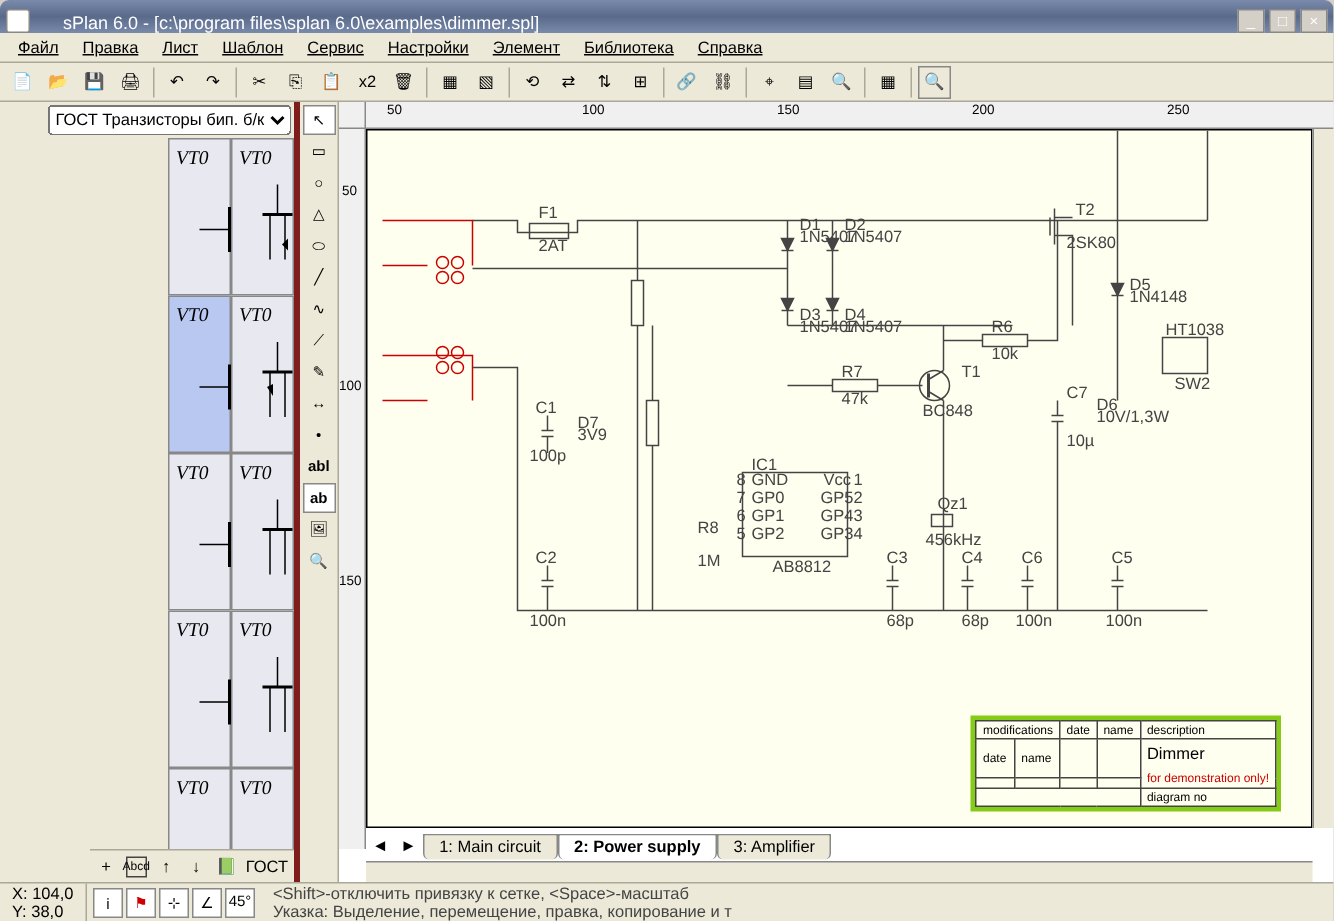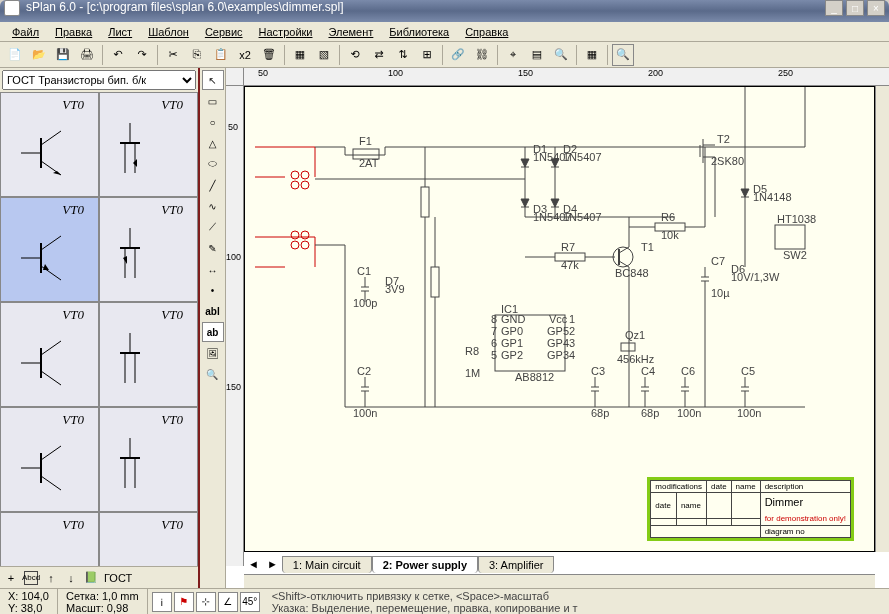--- a/index.html
+++ b/index.html
@@ -1,29 +1,29 @@
 <!DOCTYPE html>
 <html><head>
 <meta charset="utf-8">
 <style>
 * { margin:0; padding:0; box-sizing:border-box; font-family:Tahoma,Arial,sans-serif; font-size:11px; }
 body { background:#d4d0c8; width:889px; height:614px; overflow:hidden; }
-.titlebar { height:22px; background:linear-gradient(to bottom,#7a8aaa 0%,#5a6a8a 50%,#7a8aaa 100%); display:flex; align-items:flex-start; padding:0 4px; color:#fff; border-radius:6px 6px 0 0; }
+.titlebar { height:22px; background:linear-gradient(to bottom,#7a8aaa 0%,#5a6a8a 50%,#7a8aaa 100%); display:flex; align-items:flex-end; padding:0 4px; color:#fff; border-radius:6px 6px 0 0;gap:16px; }
 .titlebar-icon { width:16px; height:16px; background:#fff; border:1px solid #888; margin-right:6px; border-radius:2px; }
 .titlebar-text { flex:1; font-size:12px; }
 .titlebar-btns { display:flex; gap:3px; }
 .titlebar-btn { width:18px; height:16px; background:#d4d0c8; border:1px solid #888; display:flex; align-items:center; justify-content:center; font-size:10px; cursor:pointer; }
 .menubar { height:20px; background:#ece9d8; display:flex; align-items:center; padding:0 4px; border-bottom:1px solid #aca899; }
 .menu-item { padding:2px 8px; cursor:pointer; }
 .menu-item u { text-decoration:underline; }
 .toolbar { height:26px; background:#ece9d8; display:flex; align-items:center; padding:2px 4px; border-bottom:1px solid #aca899; gap:2px; }
 .tool-btn { width:22px; height:22px; display:flex; align-items:center; justify-content:center; cursor:pointer; border:1px solid transparent; }
 .tool-sep { width:1px; height:20px; background:#aca899; margin:0 2px; }
 .main-area { display:flex; height:520px; }
-.left-panel { width:200px; background:#ece9d8; border-right:2px solid #7f1d1d; display:flex; flex-direction:column; }
+.left-panel { width:200px; background:#ece9d8; border-right:4px solid #7f1d1d; display:flex; flex-direction:column;align-items:flex-end; }
 .lib-select { height:24px; padding:2px; }
 .lib-select select { width:100%; height:20px; font-size:11px; }
 .lib-grid { flex:1; background:#f0f0f5; overflow:auto; display:grid; grid-template-columns:1fr 1fr; gap:0; }
 .lib-cell { height:105px; border:1px solid #888; background:#e8e8f0; position:relative; padding:20px; cursor:pointer; }
 .lib-cell.selected { background:#b8c8f0; }
 .lib-label { position:absolute; top:4px; right:14px; font-style:italic; font-family:'Times New Roman',serif; font-size:13px; }
 .lib-sym { position:absolute; top:30px; left:20px; }
 .lib-footer { height:22px; background:#ece9d8; border-top:1px solid #aca899; display:flex; align-items:center; padding:0 4px; gap:6px; }
 .lib-footer-icon { width:14px; height:14px; display:flex; align-items:center; justify-content:center; cursor:pointer; }
 .center-panel { width:26px; background:#ece9d8; border-right:1px solid #aca899; display:flex; flex-direction:column; padding-top:2px; gap:1px; align-items:center; }
@@ -424,24 +424,20 @@
       <div class="sheet-tab">3: Amplifier</div>
     </div>
   </div>
 </div>
 
 <div class="statusbar">
   <div class="status-cell">
     <span>X: 104,0</span>
     <span>Y: 38,0</span>
   </div>
-  <div class="status-cell">
-    <span>Сетка:  1,0 mm</span>
-    <span>Масшт:  0,98</span>
-  </div>
   <div class="status-icons">
     <div class="status-icon">ℹ</div>
     <div class="status-icon" style="color:#c00">⚑</div>
     <div class="status-icon">⊹</div>
     <div class="status-icon">∠</div>
     <div class="status-icon">45°</div>
   </div>
   <div class="hint">
     <div>&lt;Shift&gt;-отключить привязку к сетке, &lt;Space&gt;-масштаб</div>
     <div>Указка: Выделение, перемещение, правка, копирование и т</div>

